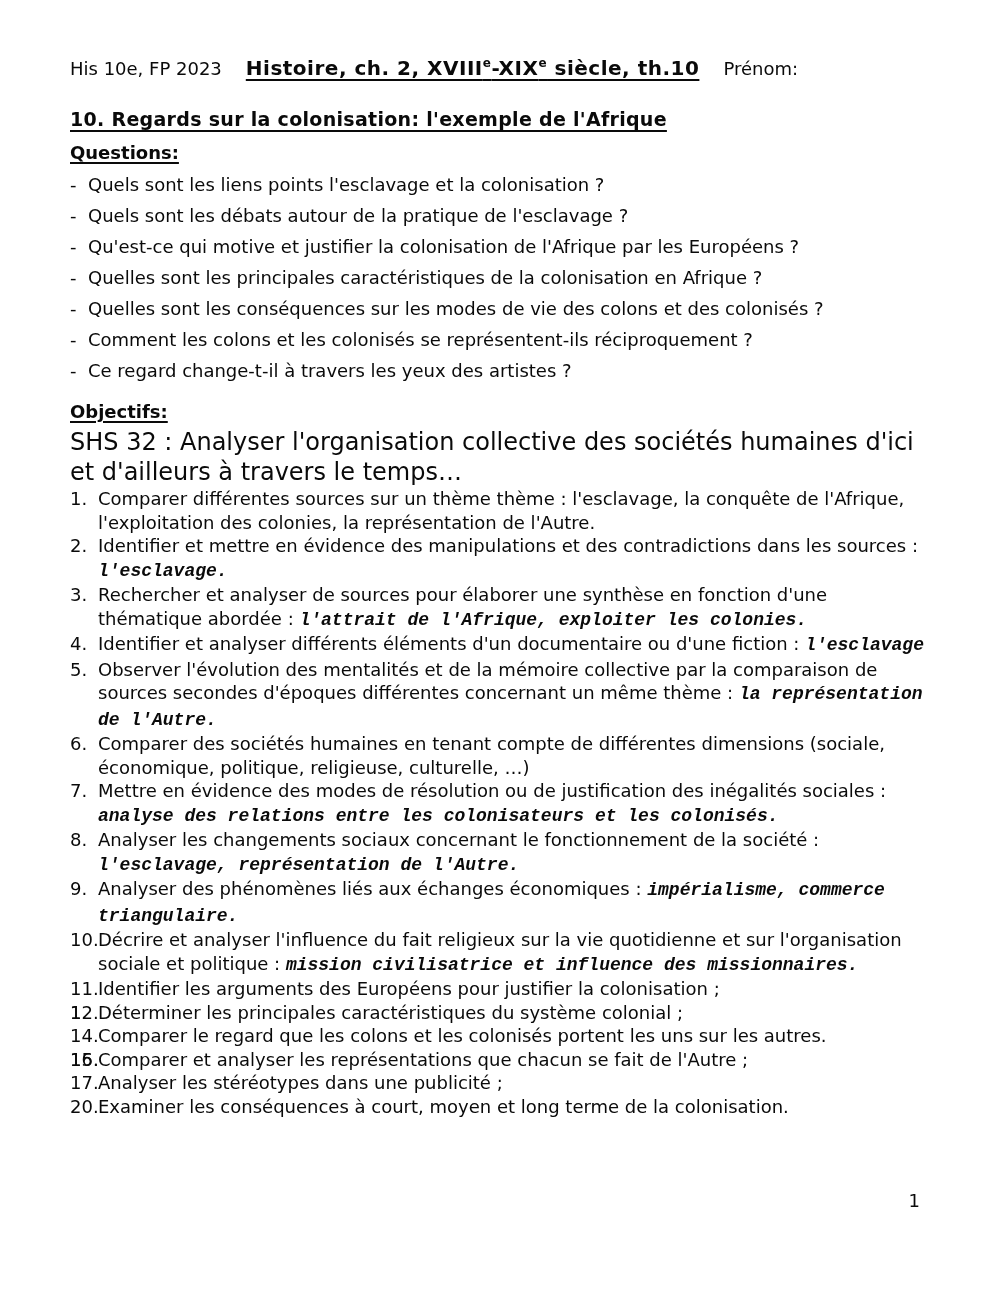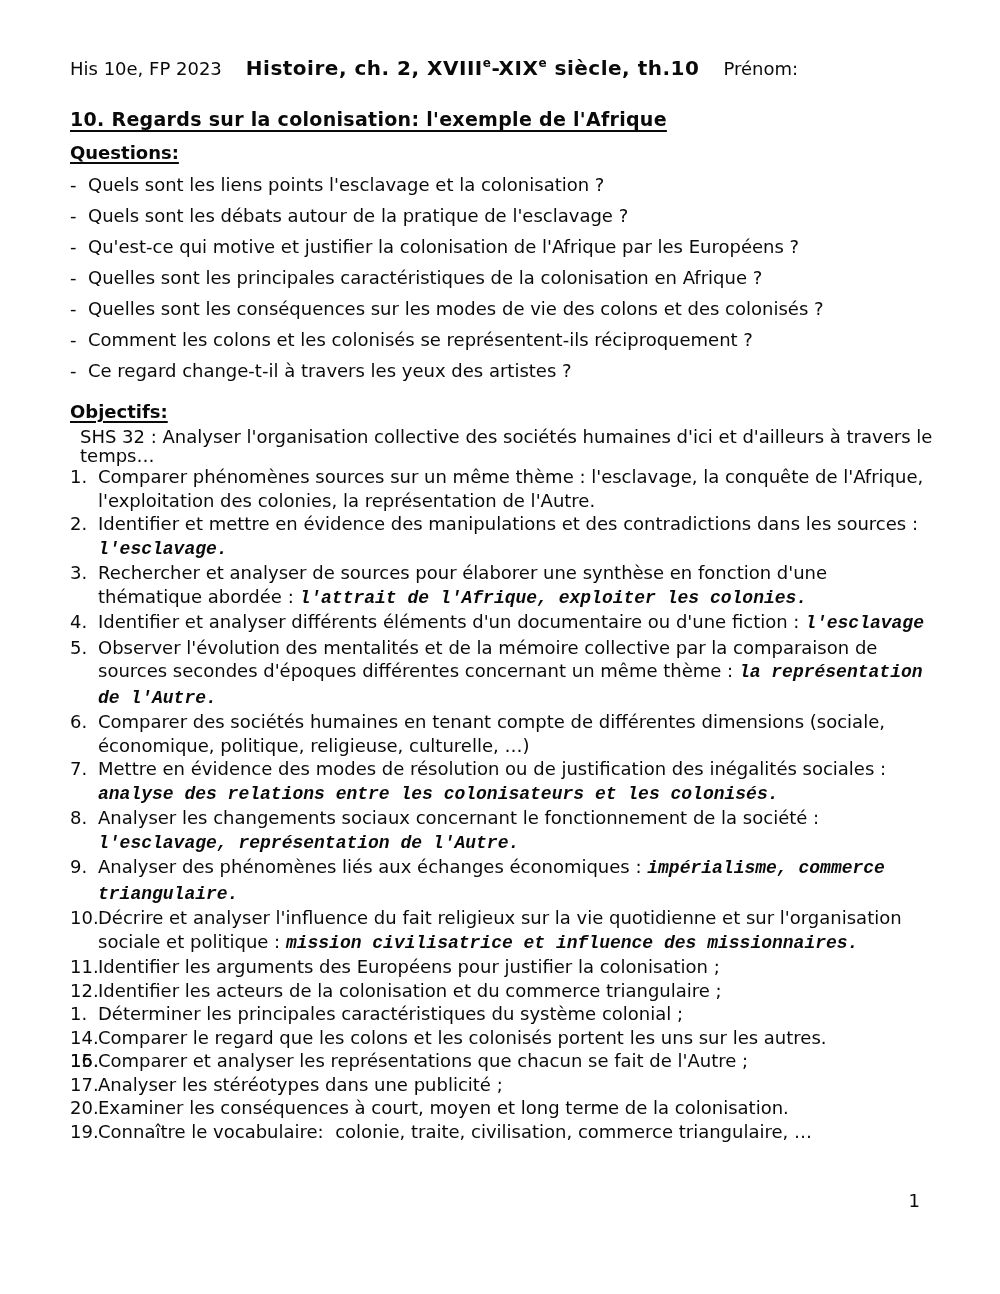--- a/index.html
+++ b/index.html
@@ -28,20 +28,21 @@
     align-items: baseline;
     gap: 24px;
     white-space: nowrap;
   }
   .course {
     font-size: 18px;
   }
   .doc-title {
     font-size: 20px;
     font-weight: bold;
+    text-decoration: underline;
     text-decoration-thickness: 2px;
     text-underline-offset: 4px;
     letter-spacing: 0.5px;
   }
   .doc-title sup {
     font-size: 12px;
     line-height: 0;
   }
   .prenom {
     font-size: 18px;
@@ -76,23 +77,22 @@
   .q-dash {
     position: absolute;
     left: 0;
     top: 0;
   }
   .obj-heading {
     margin-top: 18px;
   }
   .intro {
     margin-top: 5px;
-    font-size: 18px;
-    line-height: 19px;
-    margin-left: 10px;
+    font-size: 24px;
+    line-height: 30px;
   }
   .obj-list {
     font-size: 18px;
     line-height: 23.5px;
   }
   .obj-item {
     position: relative;
     padding-left: 28px;
   }
   .obj-num {
@@ -135,36 +135,35 @@
       <div class="q-item"><span class="q-dash">-</span><span>Quelles sont les conséquences sur les modes de vie des colons et des colonisés ?</span></div>
       <div class="q-item"><span class="q-dash">-</span><span>Comment les colons et les colonisés se représentent-ils réciproquement ?</span></div>
       <div class="q-item"><span class="q-dash">-</span><span>Ce regard change-t-il à travers les yeux des artistes ?</span></div>
     </div>
 
   <div class="sub-heading obj-heading">Objectifs:</div>
 
   <div class="intro">SHS 32 : Analyser l'organisation collective des sociétés humaines d'ici et d'ailleurs à travers le temps…</div>
 
   <div class="obj-list">
-      <div class="obj-item"><span class="obj-num">1.</span><span>Comparer phénomènes sources sur un même thème : l'esclavage, la conquête de l'Afrique, l'exploitation des colonies, la représentation de l'Autre.</span></div>
+      <div class="obj-item"><span class="obj-num">1.</span><span>Comparer différentes sources sur un thème thème : l'esclavage, la conquête de l'Afrique, l'exploitation des colonies, la représentation de l'Autre.</span></div>
       <div class="obj-item"><span class="obj-num">2.</span><span>Identifier et mettre en évidence des manipulations et des contradictions dans les sources :</span> <span class="obj-em">l'esclavage.</span></div>
       <div class="obj-item"><span class="obj-num">3.</span><span>Rechercher et analyser de sources pour élaborer une synthèse en fonction d'une thématique abordée :</span> <span class="obj-em">l'attrait de l'Afrique, exploiter les colonies.</span></div>
       <div class="obj-item"><span class="obj-num">4.</span><span>Identifier et analyser différents éléments d'un documentaire ou d'une fiction :</span> <span class="obj-em">l'esclavage</span></div>
       <div class="obj-item"><span class="obj-num">5.</span><span>Observer l'évolution des mentalités et de la mémoire collective par la comparaison de sources secondes d'époques différentes concernant un même thème :</span> <span class="obj-em">la représentation de l'Autre.</span></div>
       <div class="obj-item"><span class="obj-num">6.</span><span>Comparer des sociétés humaines en tenant compte de différentes dimensions (sociale, économique, politique, religieuse, culturelle, …)</span></div>
       <div class="obj-item"><span class="obj-num">7.</span><span>Mettre en évidence des modes de résolution ou de justification des inégalités sociales :</span> <span class="obj-em">analyse des relations entre les colonisateurs et les colonisés.</span></div>
       <div class="obj-item"><span class="obj-num">8.</span><span>Analyser les changements sociaux concernant le fonctionnement de la société :</span> <span class="obj-em">l'esclavage, représentation de l'Autre.</span></div>
       <div class="obj-item"><span class="obj-num">9.</span><span>Analyser des phénomènes liés aux échanges économiques :</span> <span class="obj-em">impérialisme, commerce triangulaire.</span></div>
       <div class="obj-item"><span class="obj-num">10.</span><span>Décrire et analyser l'influence du fait religieux sur la vie quotidienne et sur l'organisation sociale et politique :</span> <span class="obj-em">mission civilisatrice et influence des missionnaires.</span></div>
       <div class="obj-item"><span class="obj-num">11.</span><span>Identifier les arguments des Européens pour justifier la colonisation ;</span></div>
-      <div class="obj-item"><span class="obj-num">12.</span><span>Identifier les acteurs de la colonisation et du commerce triangulaire ;</span></div>
+      <div class="obj-item"><span class="obj-num">12.</span></div>
       <div class="obj-item"><span class="obj-num">1.</span><span>Déterminer les principales caractéristiques du système colonial ;</span></div>
       <div class="obj-item"><span class="obj-num">14.</span><span>Comparer le regard que les colons et les colonisés portent les uns sur les autres.</span></div>
       <div class="obj-item"><span class="obj-num">15.</span></div>
       <div class="obj-item"><span class="obj-num">16.</span><span>Comparer et analyser les représentations que chacun se fait de l'Autre ;</span></div>
       <div class="obj-item"><span class="obj-num">17.</span><span>Analyser les stéréotypes dans une publicité ;</span></div>
       <div class="obj-item"><span class="obj-num">20.</span><span>Examiner les conséquences à court, moyen et long terme de la colonisation.</span></div>
-      <div class="obj-item"><span class="obj-num">19.</span><span>Connaître le vocabulaire:&nbsp; colonie, traite, civilisation, commerce triangulaire, …</span></div>
     </div>
 
   <div class="page-number">1</div>
 
 </div>
 
 </body></html>

